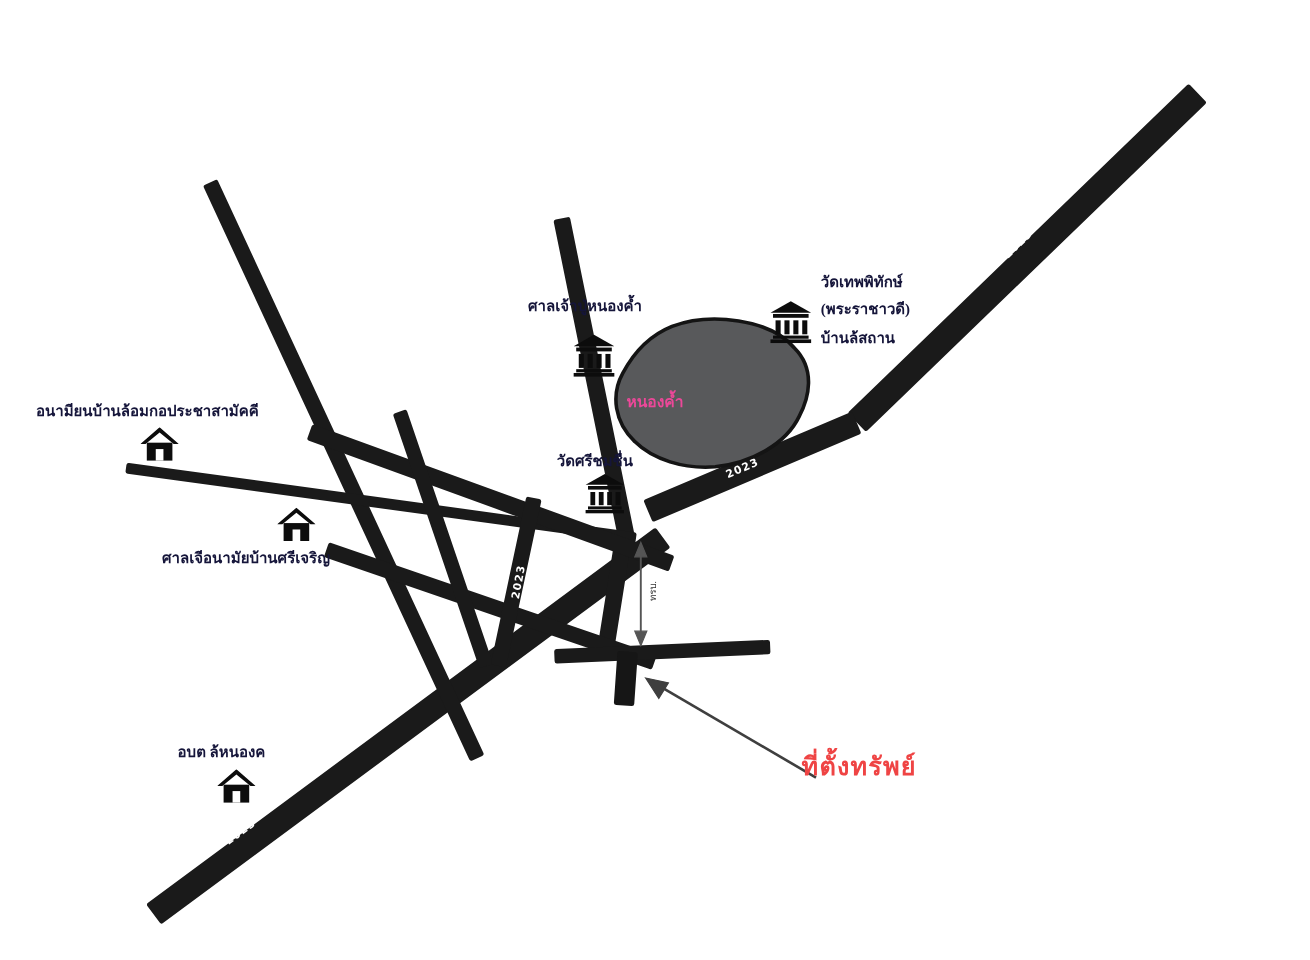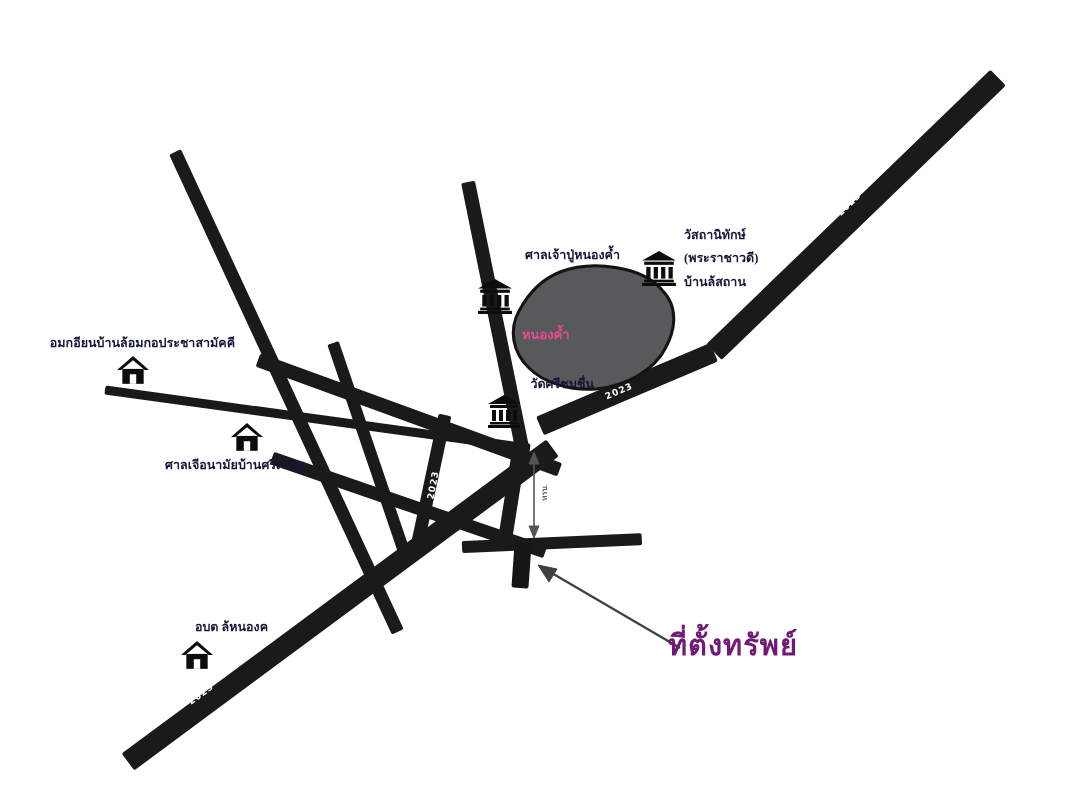--- a/index.html
+++ b/index.html
@@ -13,31 +13,31 @@
   }
   .road-num{
     position:absolute;color:#ffffff;font-family:"DejaVu Sans",sans-serif;
     font-size:9px;font-weight:bold;letter-spacing:1px;white-space:nowrap;
     transform:translate(-50%,-50%);
   }
   .place-label{
     position:absolute;color:#15153a;font-weight:bold;font-size:12.5px;
     line-height:1.15;white-space:nowrap;
   }
-  .place-label.center{text-align:right;}
+  .place-label.center{text-align:left;}
   .icon-wrap{position:absolute;}
   .icon-wrap svg{display:block;}
   .wat-thep-lines span{display:block;margin-bottom:9px;}
   #pond-label{
     position:absolute;left:522px;top:324px;width:110px;text-align:left;
     color:#ec4899;font-weight:bold;font-size:13px;
   }
   #property-label{
-    position:absolute;left:668px;top:622px;font-size:29px;font-weight:bold;
-    color:#701a75;letter-spacing:1px;
+    position:absolute;left:668px;top:622px;font-size:21px;font-weight:bold;
+    color:#ef4444;letter-spacing:1px;
   }
   #culvert-label{
     position:absolute;left:536px;top:486px;font-size:8px;color:#333;
     transform:rotate(-90deg);transform-origin:center;font-family:"Liberation Serif",serif;
   }
   #property-marker{
     position:absolute;left:513px;top:543px;width:17px;height:45px;
     background:#161616;transform:rotate(4deg);border-radius:2px;
   }
   svg.overlay{position:absolute;left:0;top:0;pointer-events:none;}
@@ -105,40 +105,40 @@
         <rect x="3" y="11" width="28" height="3"></rect>
       <rect x="5" y="16" width="4" height="11"></rect>
         <rect x="12" y="16" width="4" height="11"></rect>
       <rect x="19" y="16" width="4" height="11"></rect>
         <rect x="26" y="16" width="4" height="11"></rect>
       <rect x="3" y="28" width="28" height="2.5"></rect>
         <rect x="1" y="31" width="32" height="3"></rect>
     </svg>
   </span>
   <div class="place-label wat-thep-lines" style="left:684px;top:228px;">
-    <span>วัสถานิทักษ์</span>
+    <span>วัดเทพพิทักษ์</span>
     <span>(พระราชาวดี)</span>
     <span>บ้านล้สถาน</span>
   </div>
 
   <div class="place-label center" style="left:464px;top:377px;width:130px;">วัดศรีชมชื่น</div>
   <span class="icon-wrap" style="left:487px;top:394px;">
     <svg width="34" height="34" viewBox="0 0 34 34" fill="#0c0c0c">
       <polygon points="17,1 33,10 1,10"></polygon>
         <rect x="3" y="11" width="28" height="3"></rect>
       <rect x="5" y="16" width="4" height="11"></rect>
         <rect x="12" y="16" width="4" height="11"></rect>
       <rect x="19" y="16" width="4" height="11"></rect>
         <rect x="26" y="16" width="4" height="11"></rect>
       <rect x="3" y="28" width="28" height="2.5"></rect>
         <rect x="1" y="31" width="32" height="3"></rect>
     </svg>
   </span>
 
-  <div class="place-label center" style="left:30px;top:336px;width:205px;">อมกอียนบ้านล้อมกอประชาสามัคคี</div>
+  <div class="place-label center" style="left:30px;top:336px;width:205px;">อนามียนบ้านล้อมกอประชาสามัคคี</div>
   <span class="icon-wrap" style="left:117px;top:356px;">
     <svg width="32" height="29" viewBox="0 0 30 27" fill="#0c0c0c">
       <polygon points="15,0 30,13 26,13 15,4 4,13 0,13"></polygon>
       <rect x="5" y="12" width="20" height="14"></rect>
       <rect x="12" y="17" width="6" height="9" fill="#ffffff"></rect>
     </svg>
   </span>
 
   <span class="icon-wrap" style="left:231px;top:423px;">
     <svg width="32" height="29" viewBox="0 0 30 27" fill="#0c0c0c">

